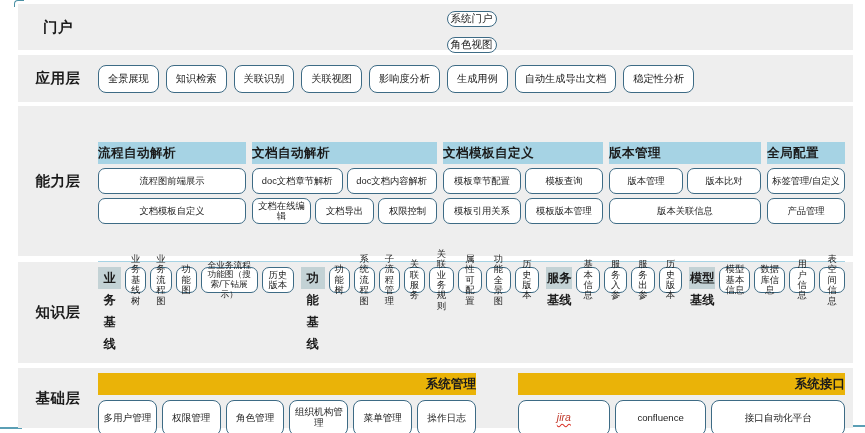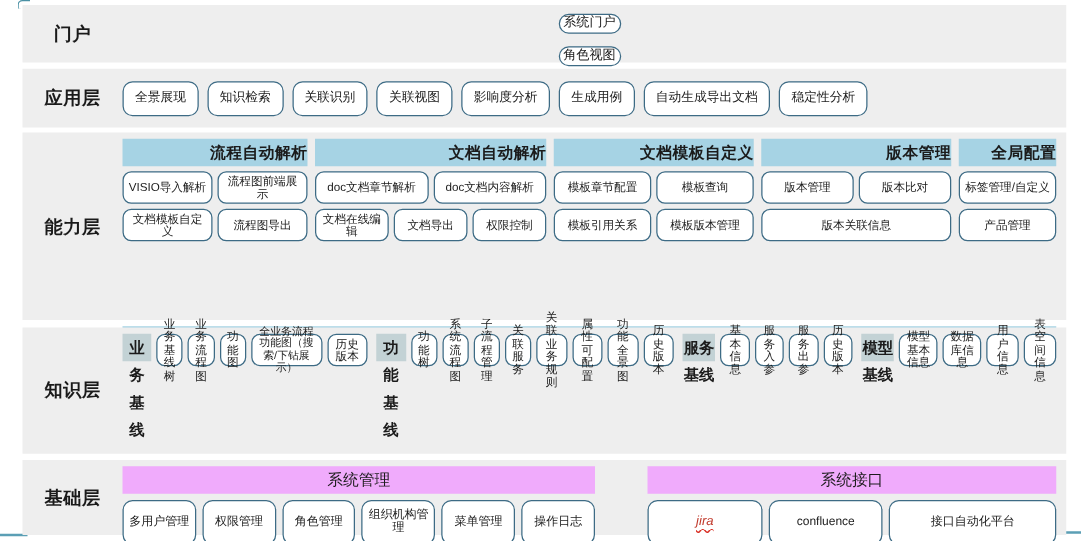--- a/index.html
+++ b/index.html
@@ -53,27 +53,28 @@
   #band-app { top: 55px; height: 47px; }
   .app-row { display: flex; gap: 7px; align-items: center; height: 100%; padding: 9px 0; }
   .app-row .pill { height: 28px; border-radius: 8px; font-size: 10.2px; padding: 0 9px; white-space: nowrap; }
 
   
   #band-cap { top: 106px; height: 150px; }
   .cap-grid { display: flex; gap: 6px; height: 100%; padding-top: 5px; }
   .cap-col { display: flex; flex-direction: column; gap: 4px; }
   .col-head {
     background: #a6d3e4;
-    text-align: right;
+    text-align: left;
     font-size: 12.6px;
     font-weight: bold;
     color: #1b1b1b;
     height: 22px;
     line-height: 22px;
     letter-spacing: 0.4px;
+    margin-top: 31px;
   }
   .cap-row { display: flex; gap: 4px; }
   .cap-row .pill { flex: 1 1 0; height: 26px; font-size: 9.3px; }
 
   .lifecycle { margin-top: 5px; }
   .lc-head {
     background: #a6d3e4;
     text-align: center;
     font-size: 12.2px;
     font-weight: bold;
@@ -98,24 +99,24 @@
     line-height: 22px;
   }
   .know-row { display: flex; gap: 4px; }
   .know-row .pill { flex: 1 1 0; height: 26px; font-size: 9.3px; }
 
   
   #band-base { top: 368px; height: 60px; }
   .base-grid { display: flex; gap: 42px; height: 100%; padding-top: 5px; }
   .base-col { display: flex; flex-direction: column; gap: 5px; }
   .base-head {
-    background: #f0abfc;
-    text-align: center;
+    background: #eab308;
+    text-align: right;
     font-size: 12.6px;
-    font-weight: normal;
+    font-weight: bold;
     color: #1b1b1b;
     height: 22px;
     line-height: 22px;
   }
   .base-row { display: flex; gap: 5px; }
   .base-row .pill { flex: 1 1 0; height: 36px; font-size: 9.6px; border-radius: 8px; }
 
   .jira-text {
     color: #c0392b;
     font-style: italic;
@@ -174,26 +175,24 @@
 
   <div class="band" id="band-cap">
     <div class="band-label">能力层</div>
     <div class="band-body">
 
       <div class="cap-grid">
 
         <div class="cap-col" style="flex:0 0 148px">
           <div class="col-head">流程自动解析</div>
           <div class="cap-row">
-            <div class="pill">VISIO导入解析</div>
             <div class="pill">流程图前端展示</div>
           </div>
           <div class="cap-row">
             <div class="pill">文档模板自定义</div>
-            <div class="pill">流程图导出</div>
           </div>
         </div>
 
         <div class="cap-col" style="flex:0 0 185px">
           <div class="col-head">文档自动解析</div>
           <div class="cap-row">
             <div class="pill">doc文档章节解析</div>
             <div class="pill">doc文档内容解析</div>
           </div>
           <div class="cap-row">

